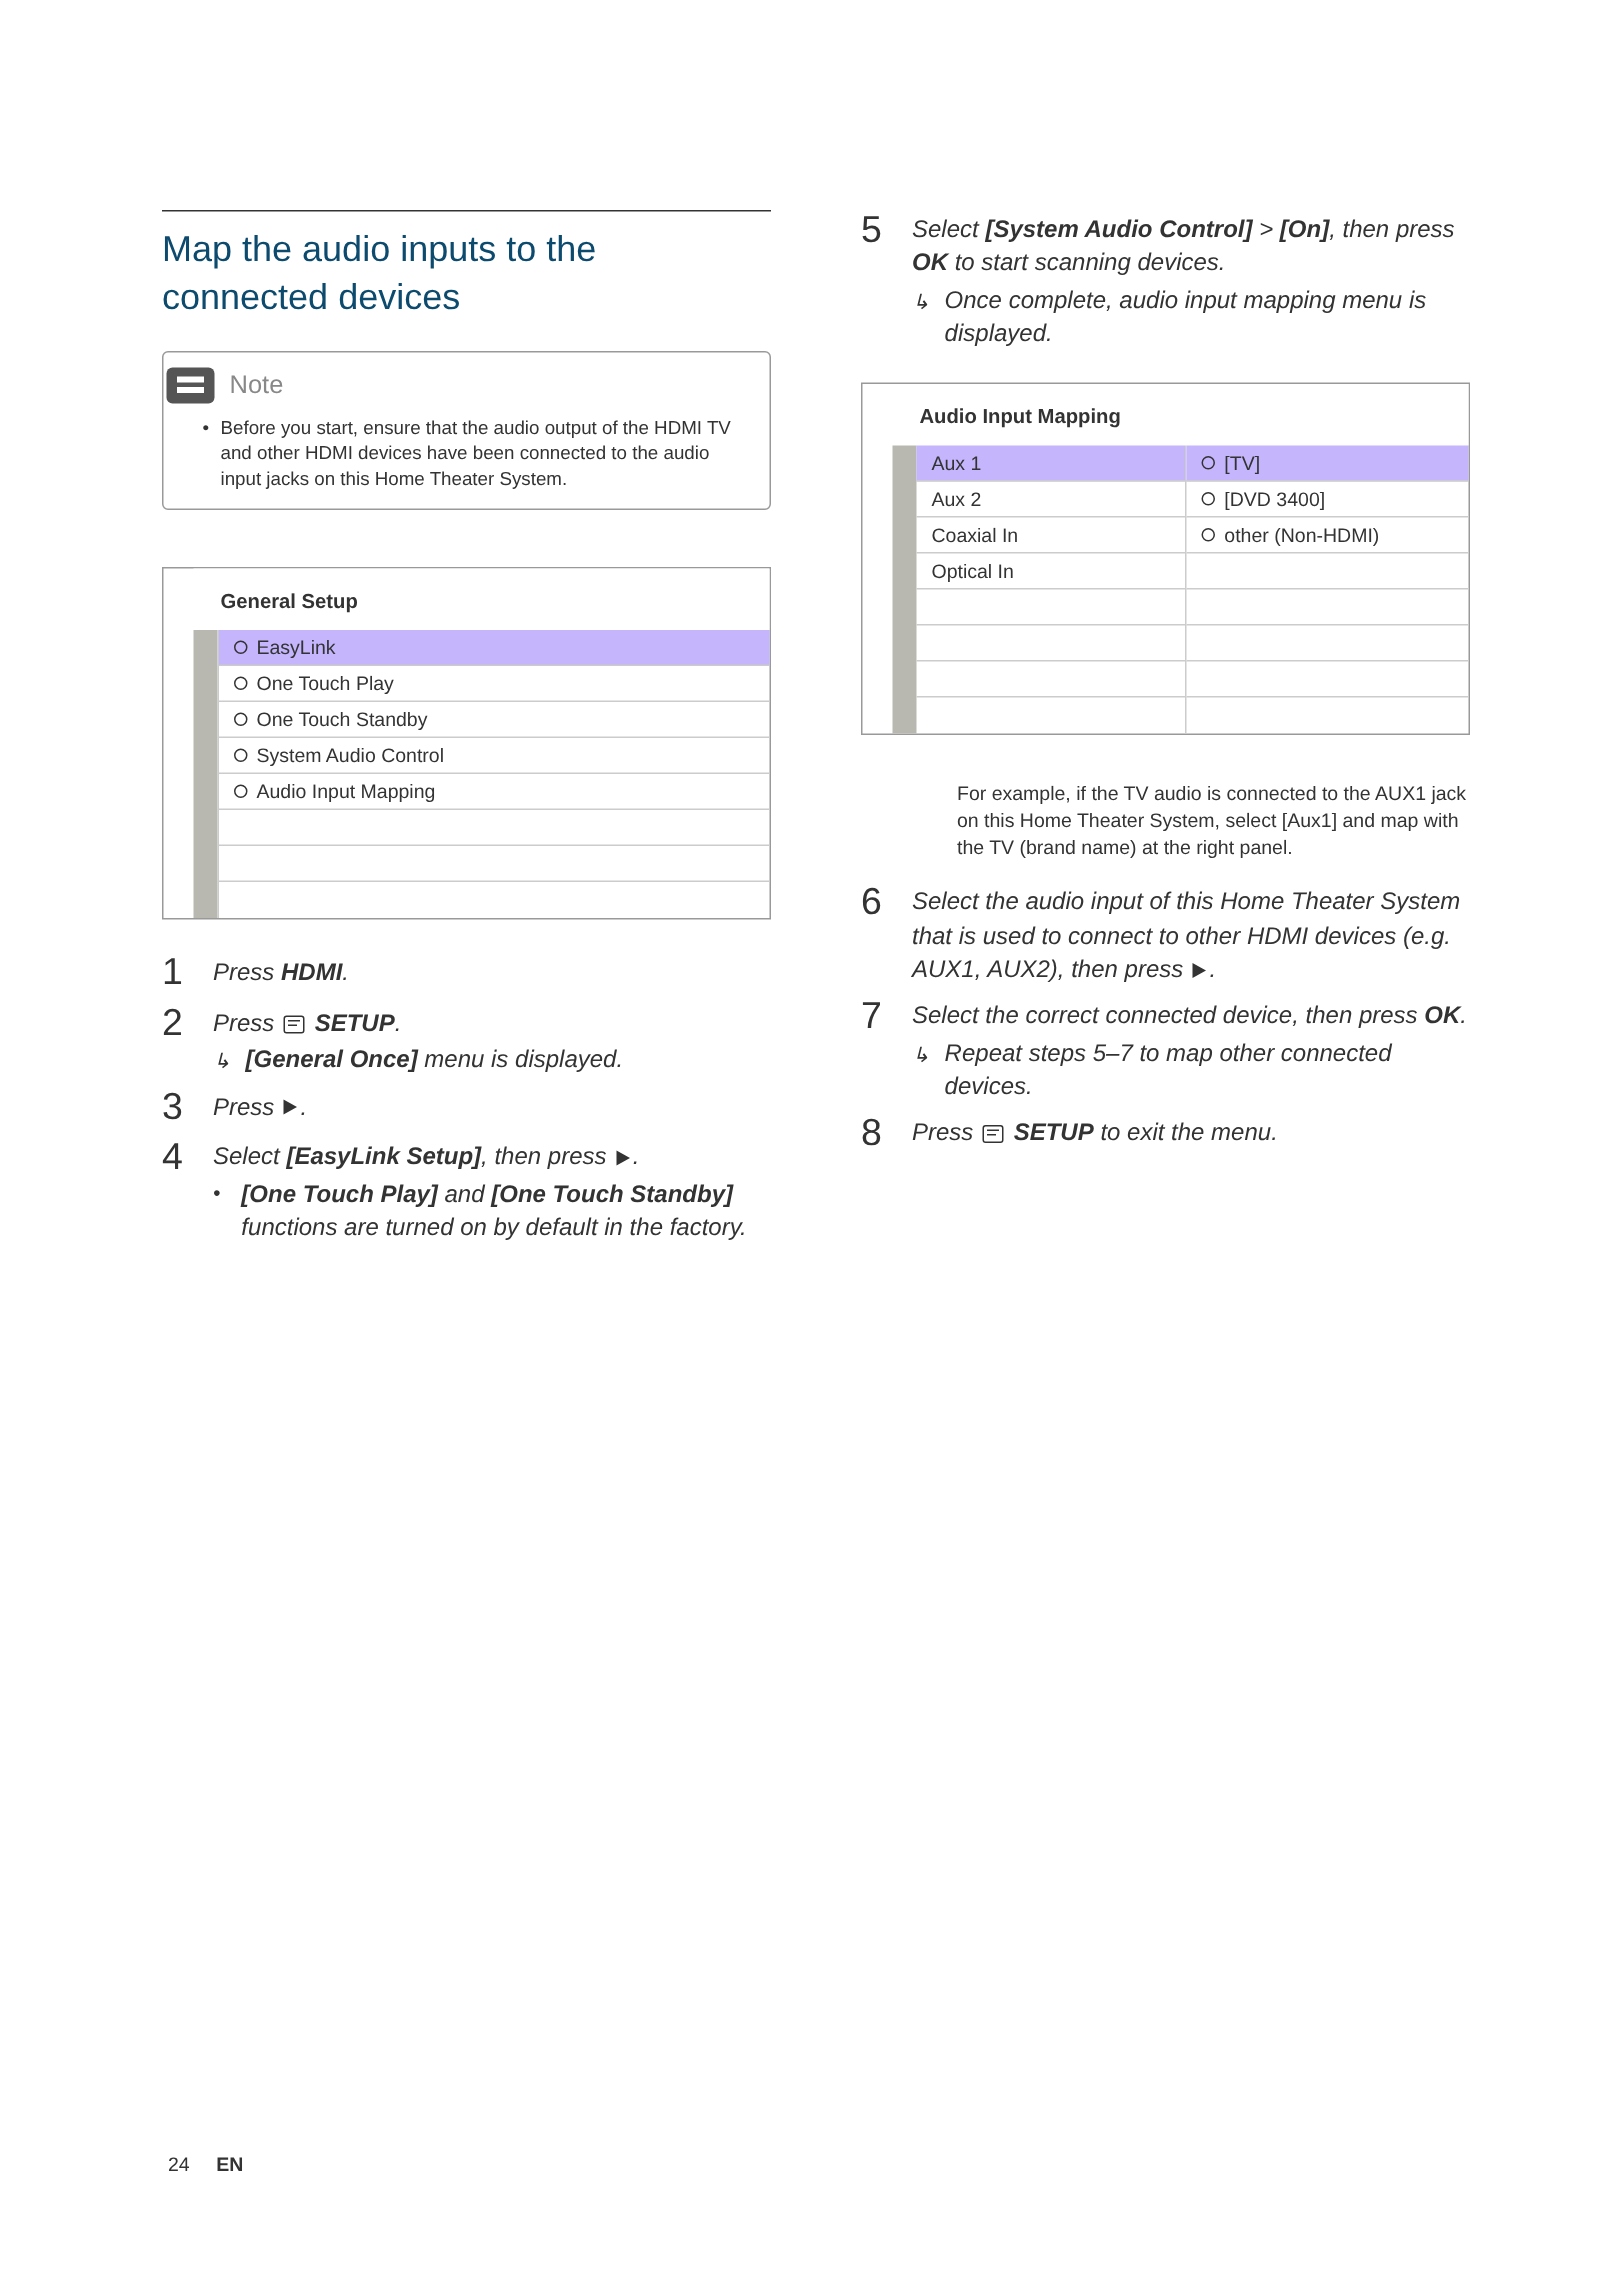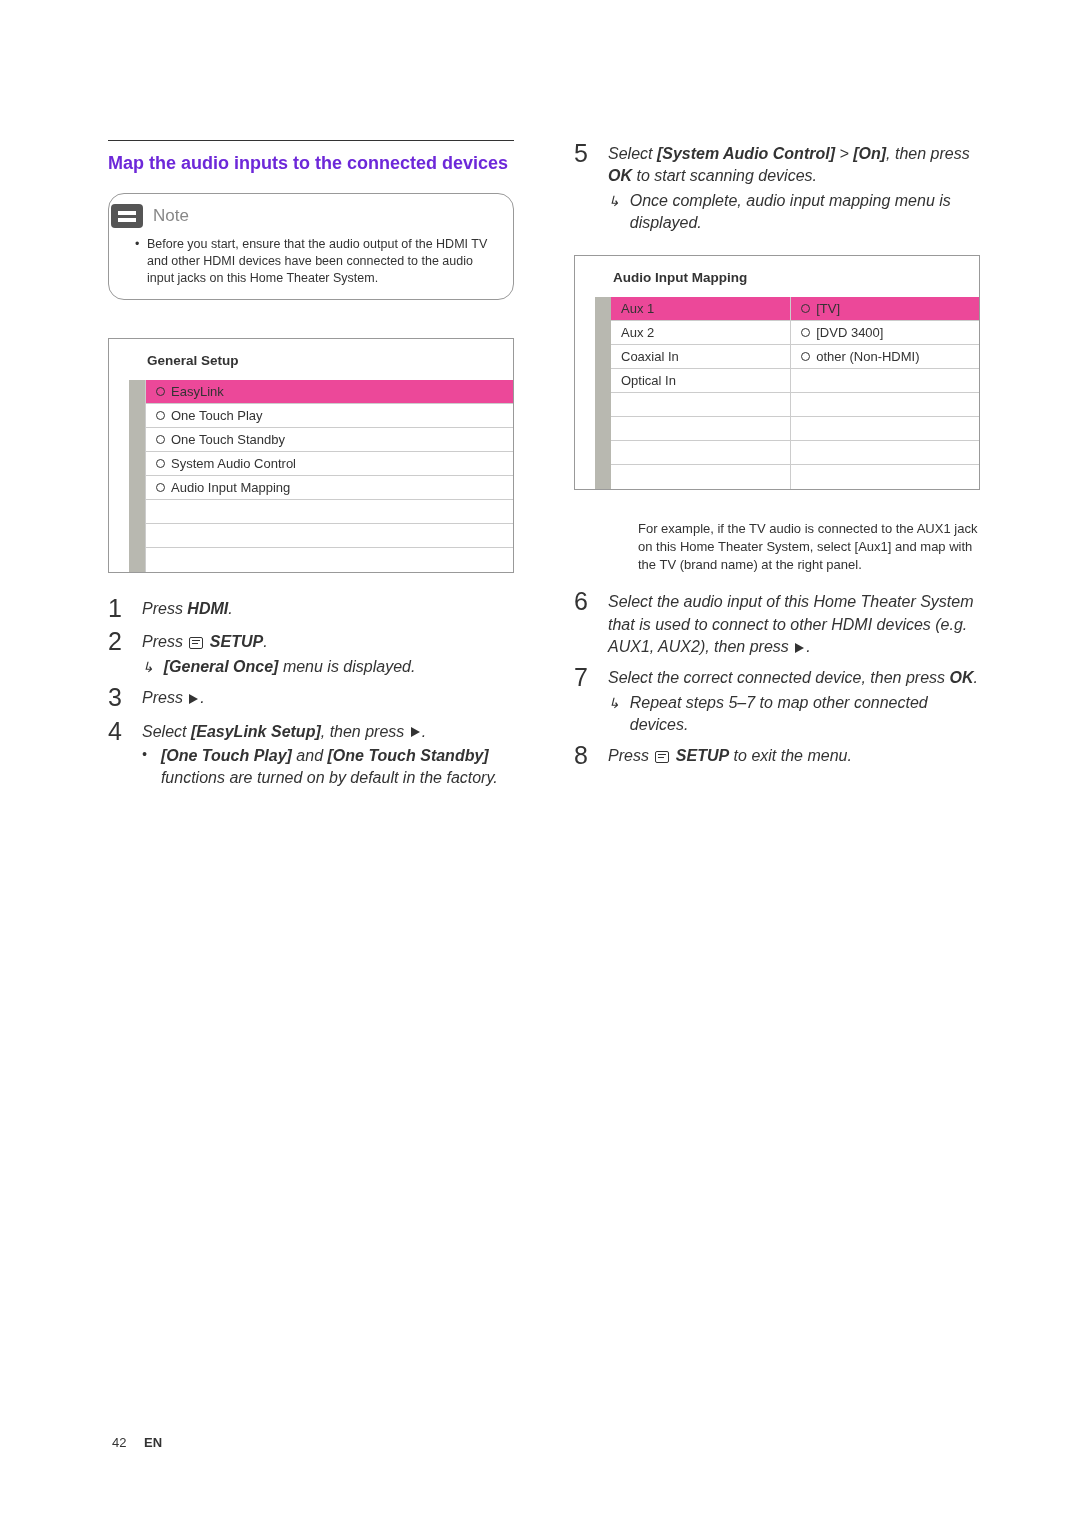--- a/index.html
+++ b/index.html
@@ -26,31 +26,31 @@
       flex: 1;
       min-width: 0;
     }
     
     .divider-line {
       border-top: 1.5px solid #333;
       margin-bottom: 10px;
     }
     
     .section-heading {
-      font-size: 18px;
-      font-weight: bold;
-      color: #6d28d9;
+      font-size: 24px;
+      font-weight: normal;
+      color: #0c4a6e;
       line-height: 1.35;
       margin-bottom: 18px;
       font-family: "Gill Sans", "Trebuchet MS", Arial, sans-serif;
     }
     
     .note-box {
       border: 1px solid #999;
-      border-radius: 16px;
+      border-radius: 4px;
       padding: 10px 14px 12px 14px;
       margin-bottom: 38px;
     }
     
     .note-header {
       display: flex;
       align-items: center;
       gap: 10px;
       margin-bottom: 8px;
       margin-left: -12px;
@@ -141,21 +141,21 @@
       font-size: 13px;
       padding: 4px 10px;
       border-bottom: 1px solid #ccc;
       color: #333;
       height: 24px;
       display: flex;
       align-items: center;
     }
     
     .panel-row.highlighted {
-      background: #ec4899;
+      background: #c4b5fd;
     }
     
     .panel-row.blank {
       height: 24px;
       border-bottom: none;
     }
     
     .radio-label {
       display: flex;
       align-items: center;
@@ -474,15 +474,15 @@
         <span class="step-number">8</span>
         <div class="step-content">
           <span>Press </span><span class="setup-icon"></span><span class="bold"> SETUP</span><span> to exit the menu.</span>
         </div>
       </li>
     </ol>
   </div>
 </div>
 
 <div class="page-footer">
-  <span>42</span>
+  <span>24</span>
   <span class="lang">EN</span>
 </div>
 
 </body></html>

